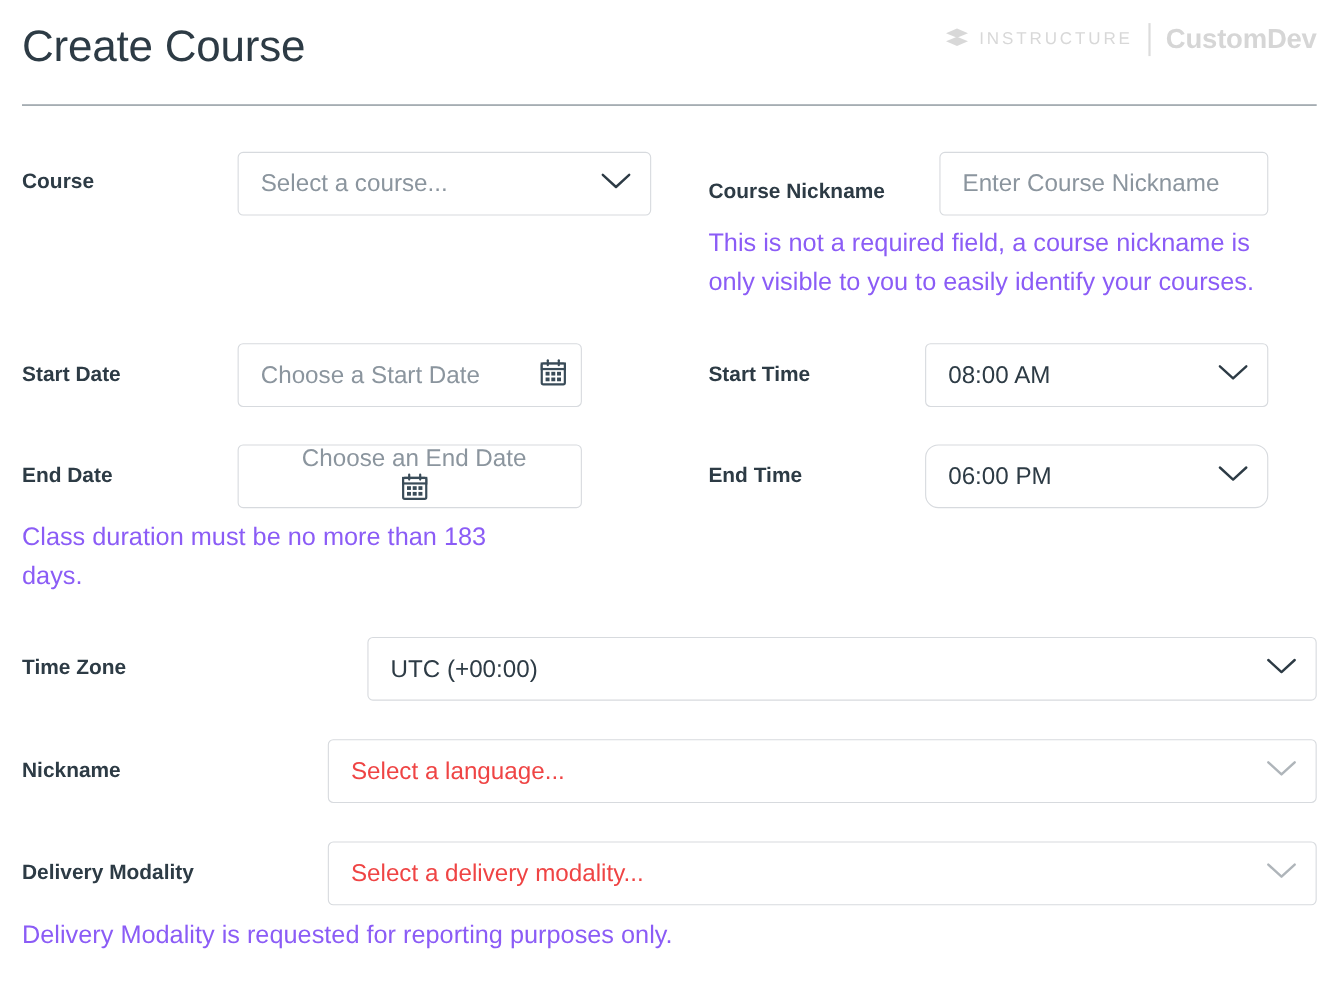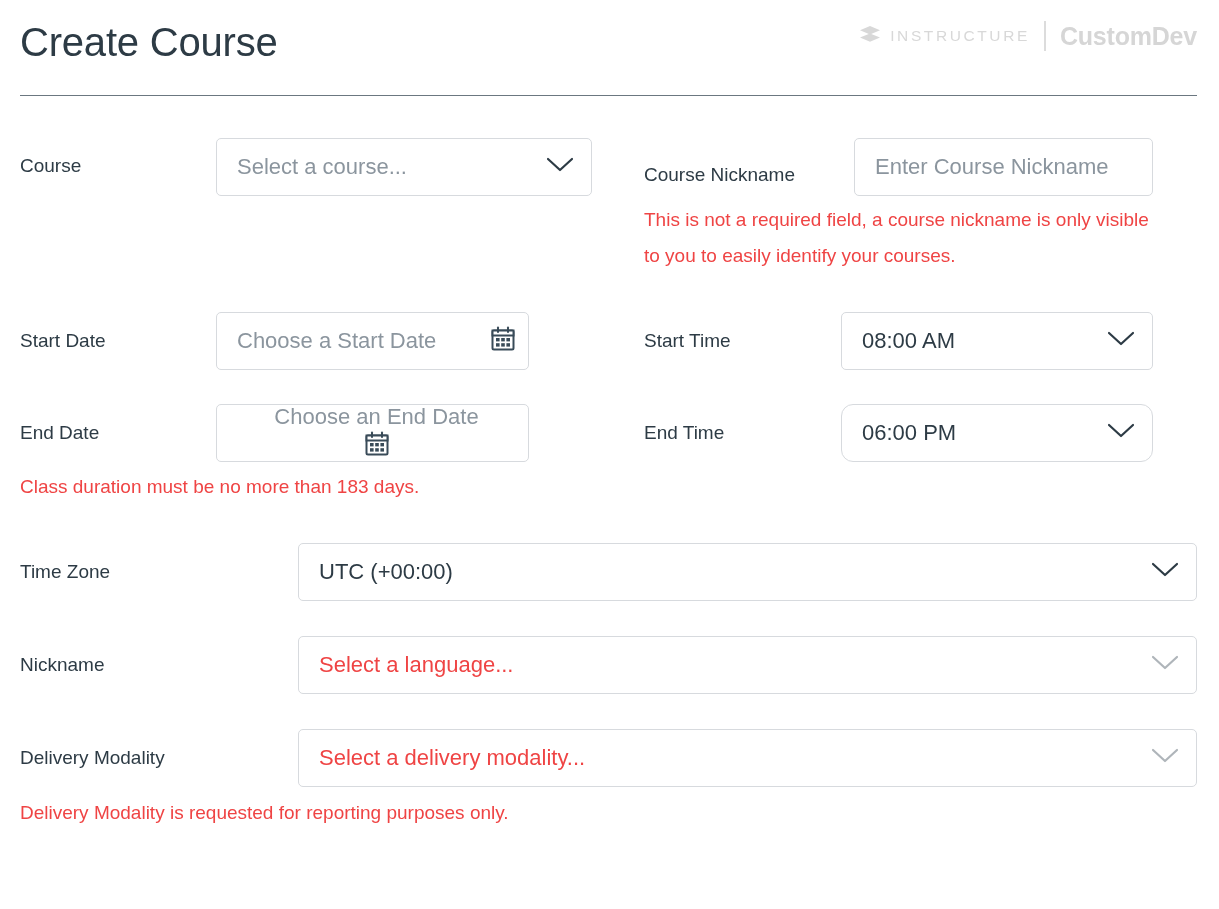--- a/index.html
+++ b/index.html
@@ -84,21 +84,21 @@
   }
   .col {
     display: flex;
     align-items: flex-start;
   }
   .col-left  { width: 624px; flex: none; }
   .col-right { flex: 1; }
 
   .lbl {
     font-size: 19px;
-    font-weight: 400;
+    font-weight: 700;
     color: #2D3B45;
     line-height: 26px;
     flex: none;
   }
 
   
   .ctrl {
     border: 1px solid #D7DADE;
     border-radius: 5px;
     background: #ffffff;
@@ -121,23 +121,23 @@
 
   .spacer { flex: 1; }
 
   
   .chev { flex: none; display: block; }
 
   
   .cal { flex: none; display: block; }
 
   .help {
-    font-size: 19px;
+    font-size: 23px;
     line-height: 36px;
-    color: #ef4444;
+    color: #8b5cf6;
     font-weight: 400;
   }
 
   
   #row-course { margin-top: 42px; }
   #row-course .lbl { width: 196px; padding-top: 15px; }
   #ctrl-course { width: 376px; }
   #ctrl-course .val { font-size: 22px; }
 
   #nickname-label-wrap { width: 210px; padding-top: 8px; }
@@ -162,21 +162,21 @@
   #ctrl-enddate { width: 313px; padding-right: 12px; flex-direction: column; }
   #row-end .col-right .lbl { width: 197px; }
   #ctrl-endtime { width: 312px; border-radius: 12px; }
 
   #duration-help {
     width: 470px;
     margin-top: 7px;
   }
 
   
-  #row-tz { margin-top: 38px; }
+  #row-tz { margin-top: 38px; gap: 36px; }
   #row-tz .lbl { width: 278px; padding-top: 16px; }
   #ctrl-tz { flex: 1; text-align: right; }
 
   #row-lang { margin-top: 35px; }
   #row-lang .lbl { width: 278px; padding-top: 16px; }
   #ctrl-lang { flex: 1; }
 
   #row-mod { margin-top: 35px; }
   #row-mod .lbl { width: 278px; padding-top: 16px; }
   #ctrl-mod { flex: 1; }

